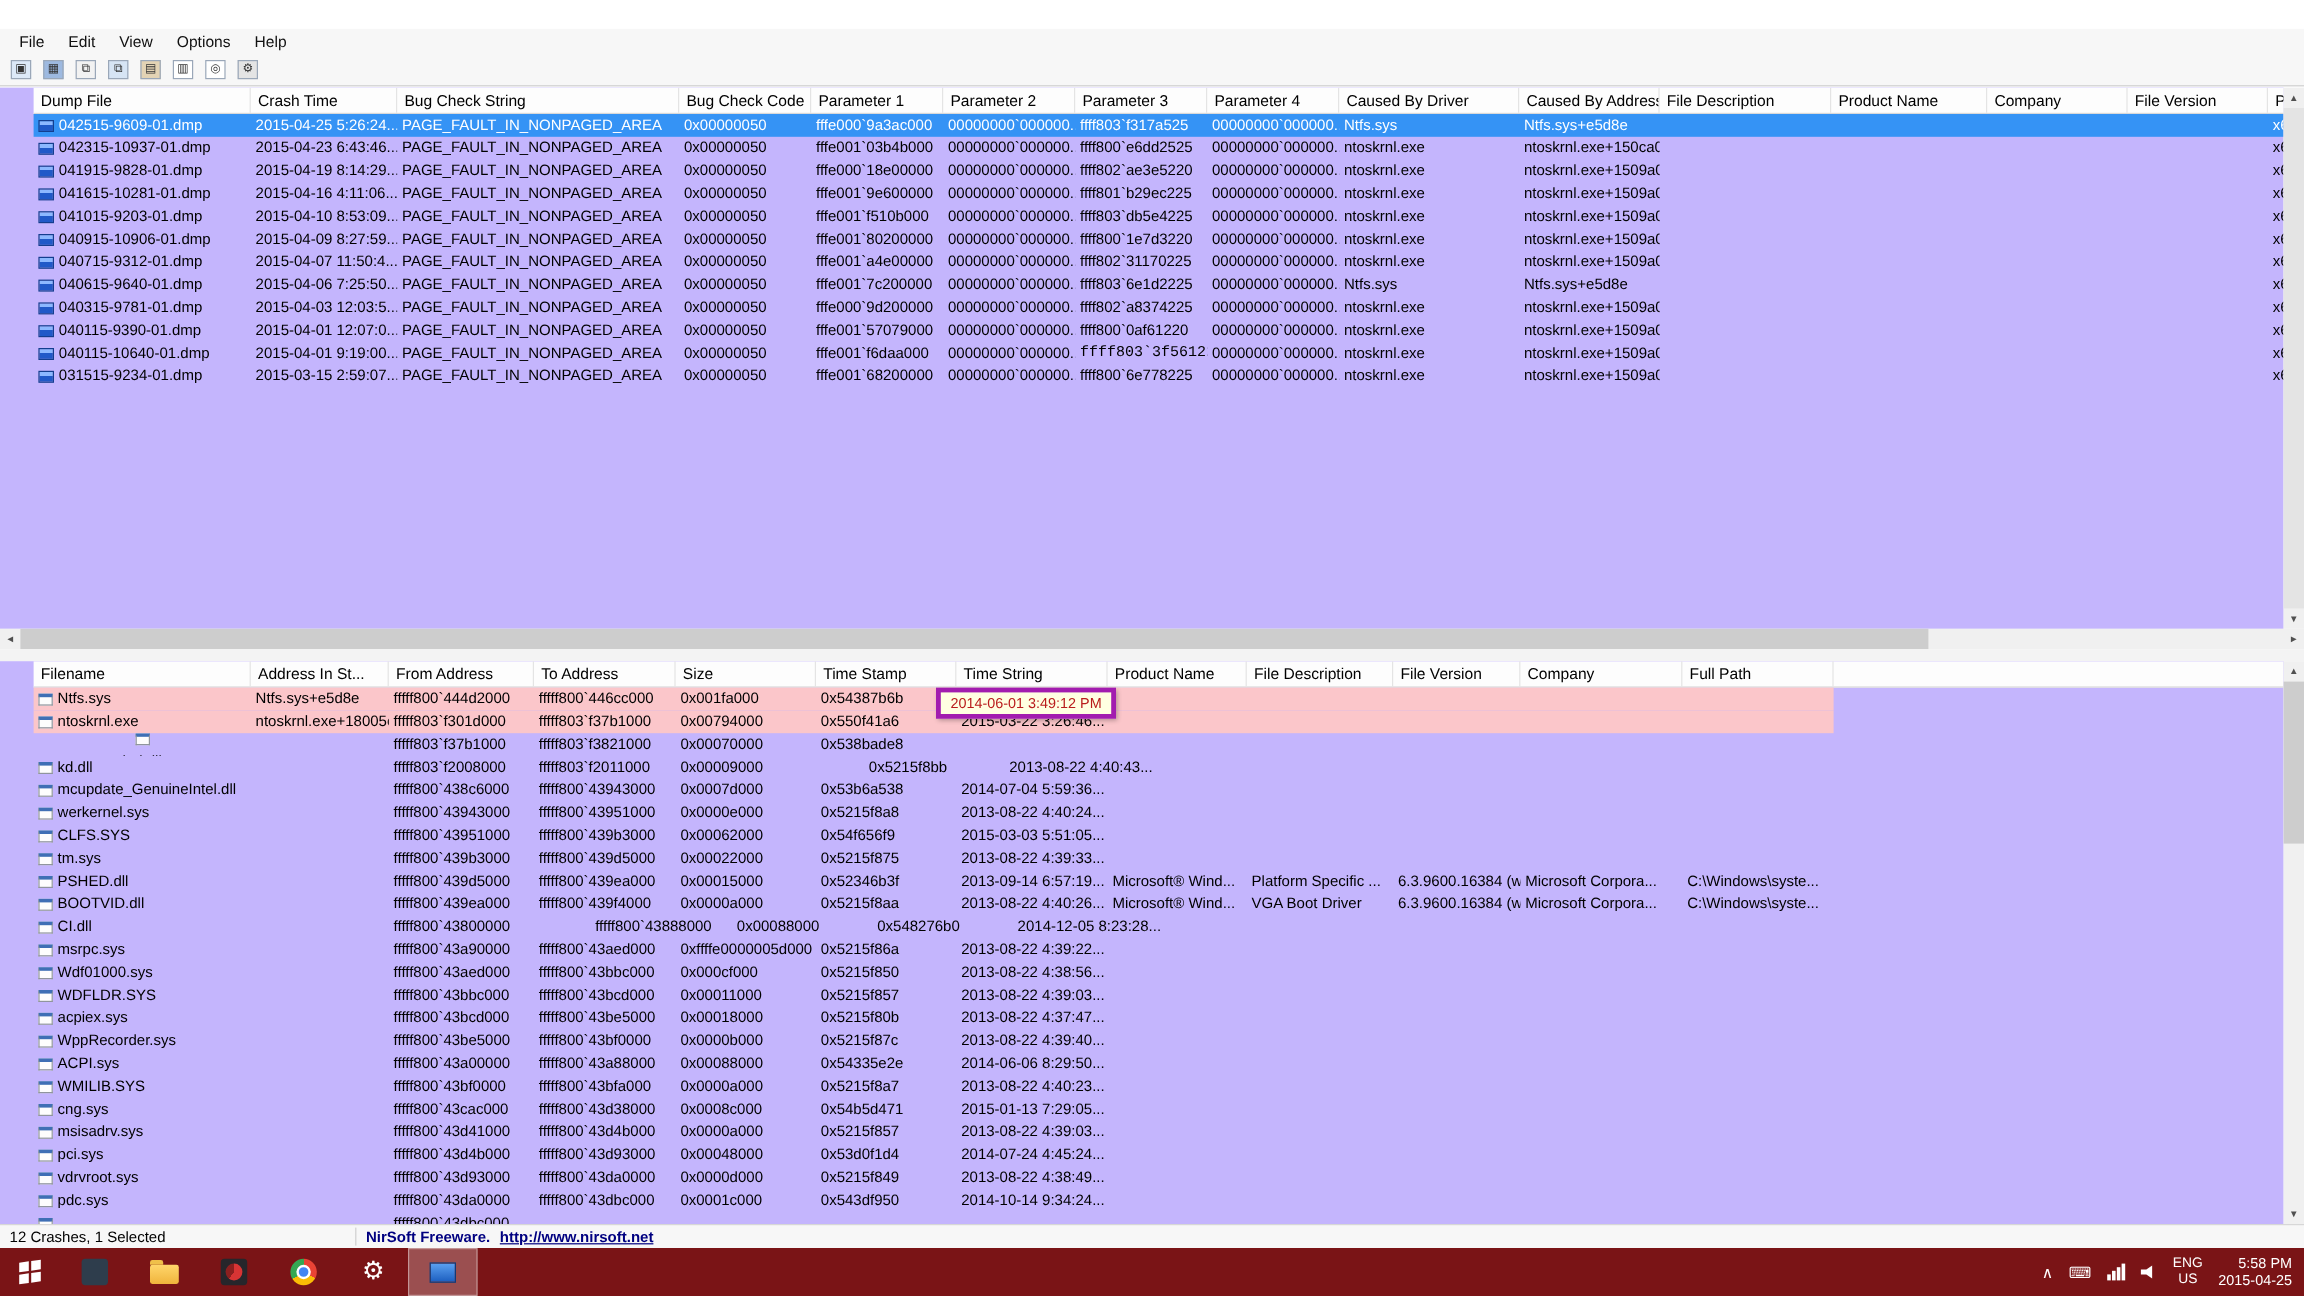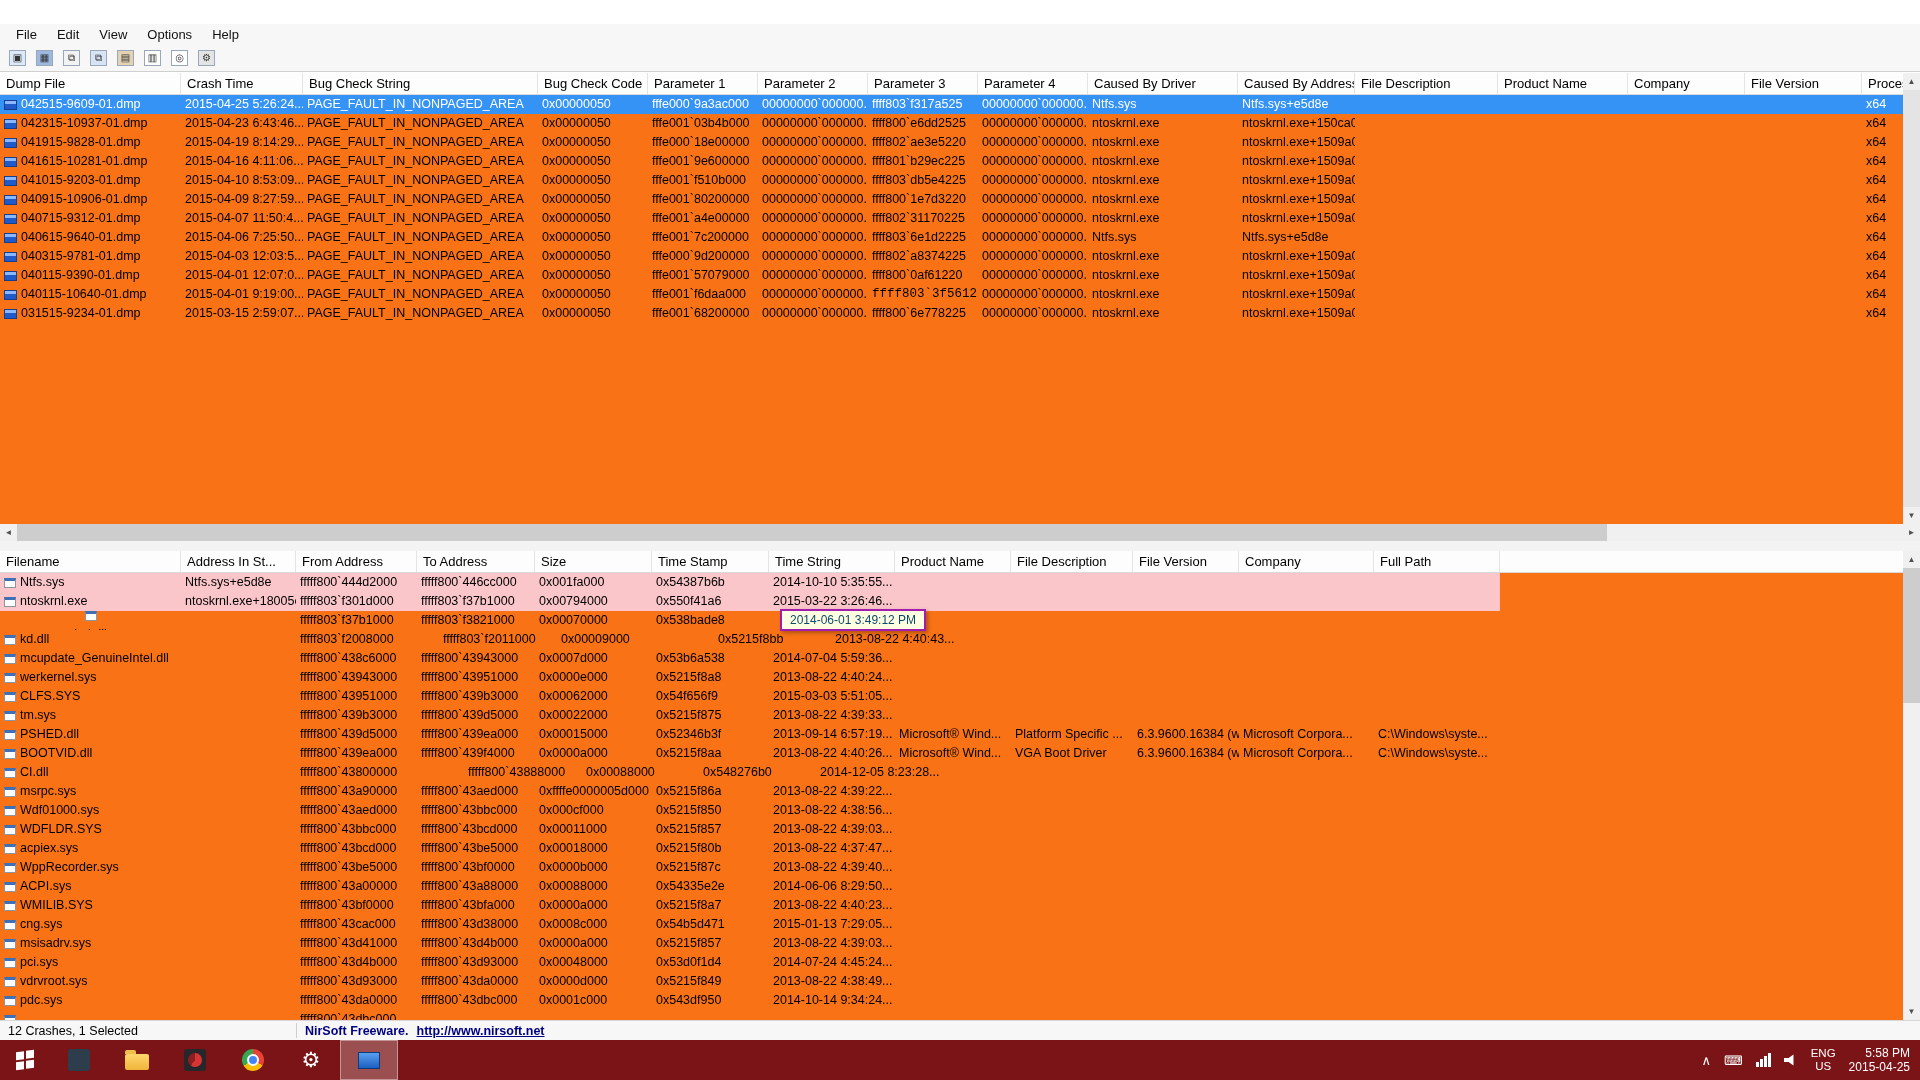--- a/index.html
+++ b/index.html
@@ -22,21 +22,21 @@
   .menubar { position:absolute; top:24px; left:0; width:1920px; height:21px; background:#f7f7f7;
     display:flex; align-items:center; padding-left:6px; font-size:13px; color:#111; }
   .menu-item { padding:0 10px; height:100%; display:flex; align-items:center; }
   .toolbar { position:absolute; top:45px; left:0; width:1920px; height:27px; background:#f7f7f7;
     border-bottom:1px solid #cfcfcf; display:flex; align-items:center; gap:4px; padding-left:6px; }
   .tb-btn { width:23px; height:22px; display:flex; align-items:center; justify-content:center; }
   .tb-glyph { width:17px; height:16px; border:1px solid #9aa7b8; font-size:10px; line-height:14px;
     text-align:center; color:#333; }
 
   
-  .pane { position:absolute; left:0; background:#f97316; overflow:hidden; }
+  .pane { position:absolute; left:0; background:#c4b5fd; overflow:hidden;padding-left:28px; }
   #upperPane { top:73px; width:1903px; height:451px; }
   #lowerPane { top:551px; width:1903px; height:469px; }
   .thead { display:flex; height:22px; border-bottom:1px solid #d9d9d9; background:#fdfdfd;
     width:max-content; min-width:100%; }
   .th { flex:none; padding:0 6px; line-height:21px; font-size:13px; color:#000;
     border-right:1px solid #e4e4e4; overflow:hidden; white-space:nowrap; }
   .trow { display:flex; height:19px; width:max-content; color:#000; }
   .td { flex:none; padding:0 4px; line-height:19px; font-size:12.5px; white-space:nowrap;
     overflow:hidden; display:flex; align-items:center; gap:4px; }
   .sel { background:#3593f5; color:#fff; }
@@ -56,22 +56,22 @@
   #upperVS .vthumb { top:17px; height:417px; background:#e4e4e4; }
   #lowerVS .vthumb { top:17px; height:135px; }
   .hscroll { position:absolute; top:524px; left:0; width:1920px; height:17px; background:#f0f0f0; }
   .harrow { position:absolute; top:0; width:17px; height:17px; font-size:8px; line-height:17px;
     text-align:center; color:#505050; }
   .harrow.right { right:0; }
   .hthumb { position:absolute; left:17px; top:0; height:17px; width:1590px; background:#cdcdcd; }
   .splitter { position:absolute; top:541px; left:0; width:1920px; height:10px; background:#f3f3f3; }
 
   
-  .tooltip { position:absolute; left:780px; top:609px; background:#ffffe1; border:2px solid #a21caf;
-    padding:2px 8px; font-size:12px; color:#0c4a6e; box-shadow:2px 2px 4px rgba(0,0,0,.3); z-index:50; }
+  .tooltip { position:absolute; left:780px; top:573px; background:#ffffe1; border:4px solid #a21caf;
+    padding:2px 8px; font-size:12px; color:#b91c1c; box-shadow:2px 2px 4px rgba(0,0,0,.3); z-index:50; }
 
   
   .statusbar { position:absolute; top:1020px; left:0; width:1920px; height:20px; background:#f7f7f7;
     border-top:1px solid #d7d7d7; display:flex; align-items:center; font-size:12.5px; color:#000; }
   .sb-left { padding-left:8px; width:296px; }
   .sb-sep { width:1px; height:15px; background:#cfcfcf; }
   .sb-nirsoft { color:#000080; font-weight:bold; padding-left:8px; }
   .sb-url { color:#000080; font-weight:bold; text-decoration:underline; margin-left:8px; }
 
   
@@ -490,21 +490,21 @@
           <div class="td" style="width: 135px;"></div>
           <div class="td" style="width: 126px;"></div>
         </div>
         <div class="trow">
           <div class="td" style="width: 181px;">
             <div class="ico-drv"></div>
             <span>kd.dll</span>
           </div>
           <div class="td" style="width: 115px;"></div>
           <div class="td" style="width: 121px;">fffff803`f2008000</div>
-          <div class="td" style="width: 118px; margin-left: 22px;">fffff803`f2011000</div>
+          <div class="td" style="width: 118px;">fffff803`f2011000</div>
           <div class="td" style="width: 117px;">0x00009000</div>
           <div class="td" style="width: 117px; margin-left: 40px;">0x5215f8bb</div>
           <div class="td" style="width: 126px;">2013-08-22 4:40:43...</div>
           <div class="td" style="width: 116px;"></div>
           <div class="td" style="width: 122px;"></div>
           <div class="td" style="width: 106px;"></div>
           <div class="td" style="width: 135px;"></div>
           <div class="td" style="width: 126px;"></div>
         </div>
         <div class="trow">

